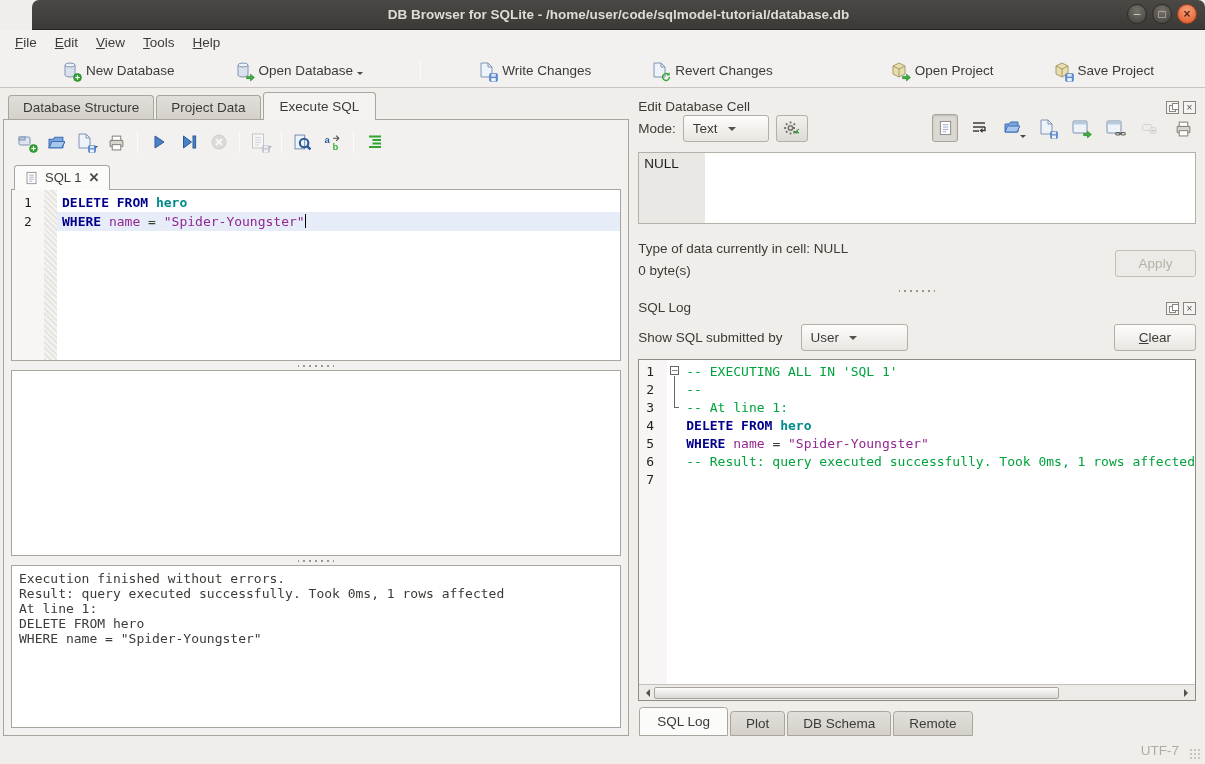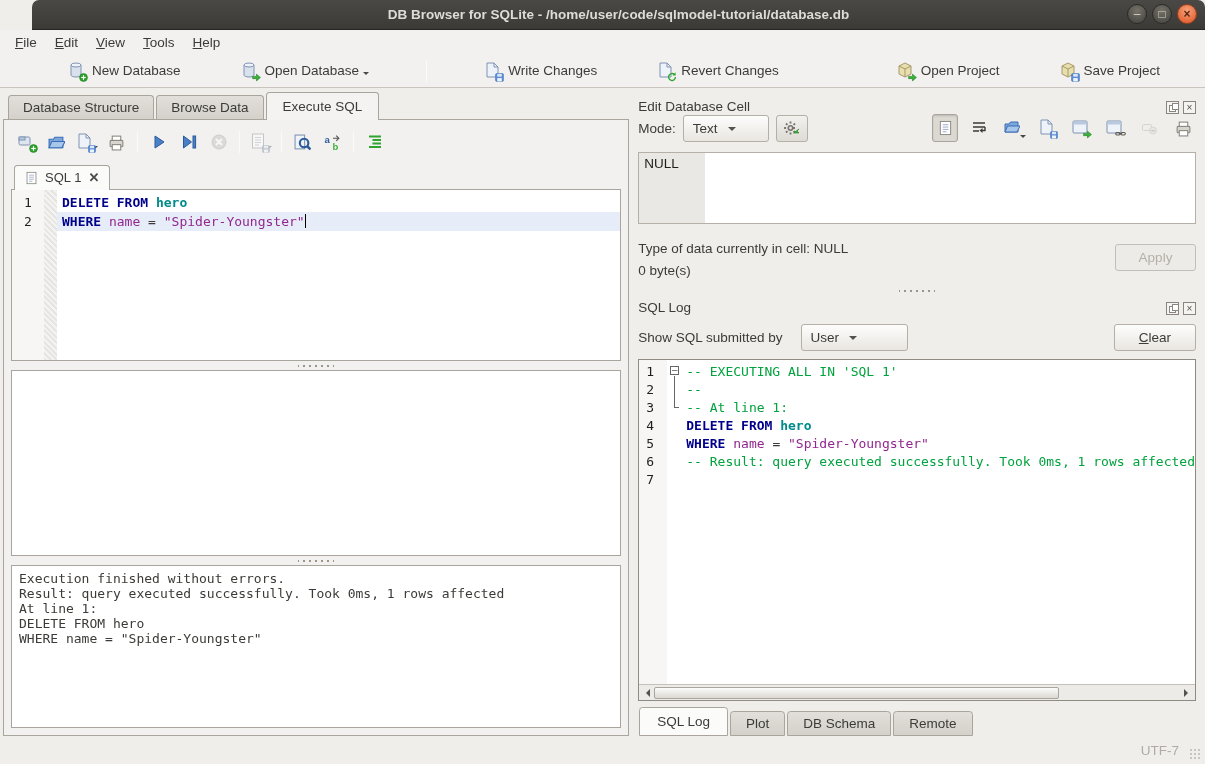--- a/index.html
+++ b/index.html
@@ -22,21 +22,21 @@
   .wb{ width:20px; height:20px; border-radius:50%; display:flex; align-items:center; justify-content:center;
        font-size:12px; line-height:1; color:#d6d2ca; cursor:default;
        background:radial-gradient(circle at 50% 32%, #767269, #514f4a 70%);
        border:1px solid #2b2a27; }
   .wb.close{ background:radial-gradient(circle at 50% 32%, #f6a27c, #e5683a 72%); border-color:#99411c; color:#5a2410; font-weight:bold;}
   
   .menubar{ height:24px; background:#f2f1f0; display:flex; align-items:center; padding-left:6px; }
   .menu-item{ display:inline-block; padding:3px 9px; }
   .menu-item::first-letter{ text-decoration:underline; }
   
-  .toolbar{ height:34px; background:#f2f1f0; border-bottom:1px solid #c9c5be; display:flex; align-items:center; padding-left:8px;gap:44px; }
+  .toolbar{ height:34px; background:#f2f1f0; border-bottom:1px solid #c9c5be; display:flex; align-items:center; padding-left:2px;gap:44px; }
   .tb-handle{ width:7px; height:22px; margin:0 4px;
     background-image:radial-gradient(#b4b0a8 1px, transparent 1.2px); background-size:4px 4px; }
   .tb-btn{ display:flex; align-items:center; gap:6px; padding:4px 8px; border-radius:3px; }
   .tb-btn .lbl{ white-space:nowrap; }
   .tb-btn.disabled{ color:#b5b1a8; }
   .tb-btn.disabled svg{ filter:grayscale(1); opacity:.45; }
   .tb-sep{ width:1px; height:22px; background:#cac6bf; border-right:1px solid #fbfaf9; margin:0 5px; }
   .icstack{ position:relative; width:18px; height:18px; flex:none; }
   .icstack .base{ position:absolute; left:0; top:0; }
   .icstack .badge{ position:absolute; right:-2px; bottom:-2px; }
@@ -103,21 +103,21 @@
   .ci .caret-down{ position:absolute; right:0px; bottom:1px; margin:0; border-width:3px; }
   .cell-box{ height:72px; border:1px solid #b4afa7; background:#fff; display:flex; }
   .cell-null-col{ width:66px; background:#eae8e4; padding:3px 5px; color:#1d1d1d; }
   .cell-info{ position:relative; margin-top:14px; height:48px; font-size:13.5px; }
   .cell-info .line{ line-height:22px; }
   .btn{ height:27px; padding:0 20px; background:linear-gradient(#fdfdfc,#e9e6e1); border:1px solid #b4afa7; border-radius:3px;
         display:flex; align-items:center; justify-content:center; white-space:nowrap; }
   .btn .mnem{ display:inline-block; }
   .btn .mnem::first-letter{ text-decoration:underline; }
   .btn.disabled{ color:#b5b1a8; background:#edebe7; border-color:#c3bfb8; }
-  .apply-btn{ position:absolute; right:0; top:6px; width:81px; }
+  .apply-btn{ position:absolute; right:0; top:12px; width:81px; }
   .filter-row{ display:flex; align-items:center; gap:18px; margin:9px 0 8px; }
   .filter-combo{ width:107px; }
   .clear-btn{ margin-left:auto; width:82px; }
   
   .log-box{ flex:1; border:1px solid #8f8a82; background:#fff; display:flex; flex-direction:column; overflow:hidden; margin-bottom:8px; }
   .log-body{ flex:1; display:flex; font-family:"DejaVu Sans Mono", monospace; font-size:13px; overflow:hidden; }
   .log-gutter{ width:28px; background:#f7f6f4; padding:3px 0 0 7px; line-height:18px; color:#1f1f1f; }
   .log-fold{ width:17px; position:relative; }
   .fmark{ position:absolute; left:3px; top:6px; width:9px; height:9px; border:1px solid #666; background:#fff;
           font-size:9px; line-height:7px; text-align:center; color:#333; }
@@ -384,21 +384,21 @@
     </span>
       <span class="lbl">Close Database</span>
   </div>
 </div>
 
 <div class="main">
 
   <div class="left-panel">
     <div class="tabstrip">
       <div class="tab">Database Structure</div>
-      <div class="tab">Browse Data</div>
+      <div class="tab">Project Data</div>
       <div class="tab active">Execute SQL</div>
     </div>
 
     <div class="tabpage">
 
       <div class="etb">
         <div class="etb-btn">
           <span class="icstack">
             <svg class="base" width="16" height="16">
                 <use href="#s-newtab"></use>

